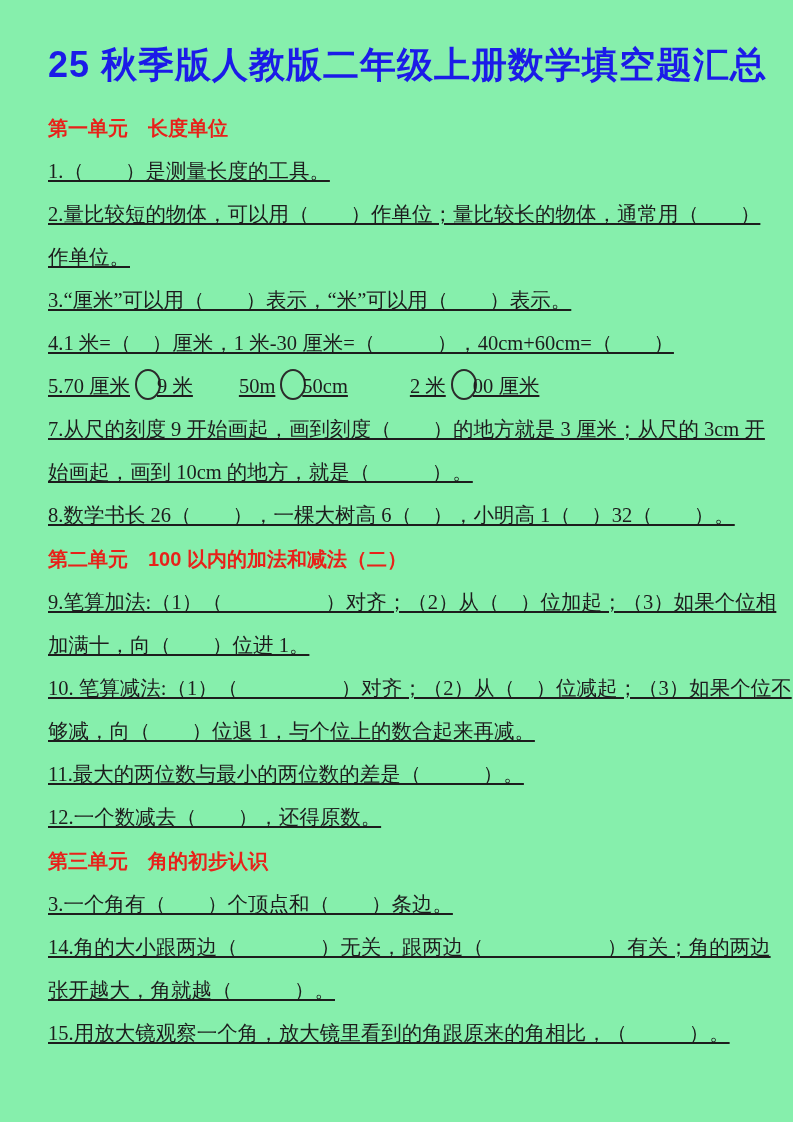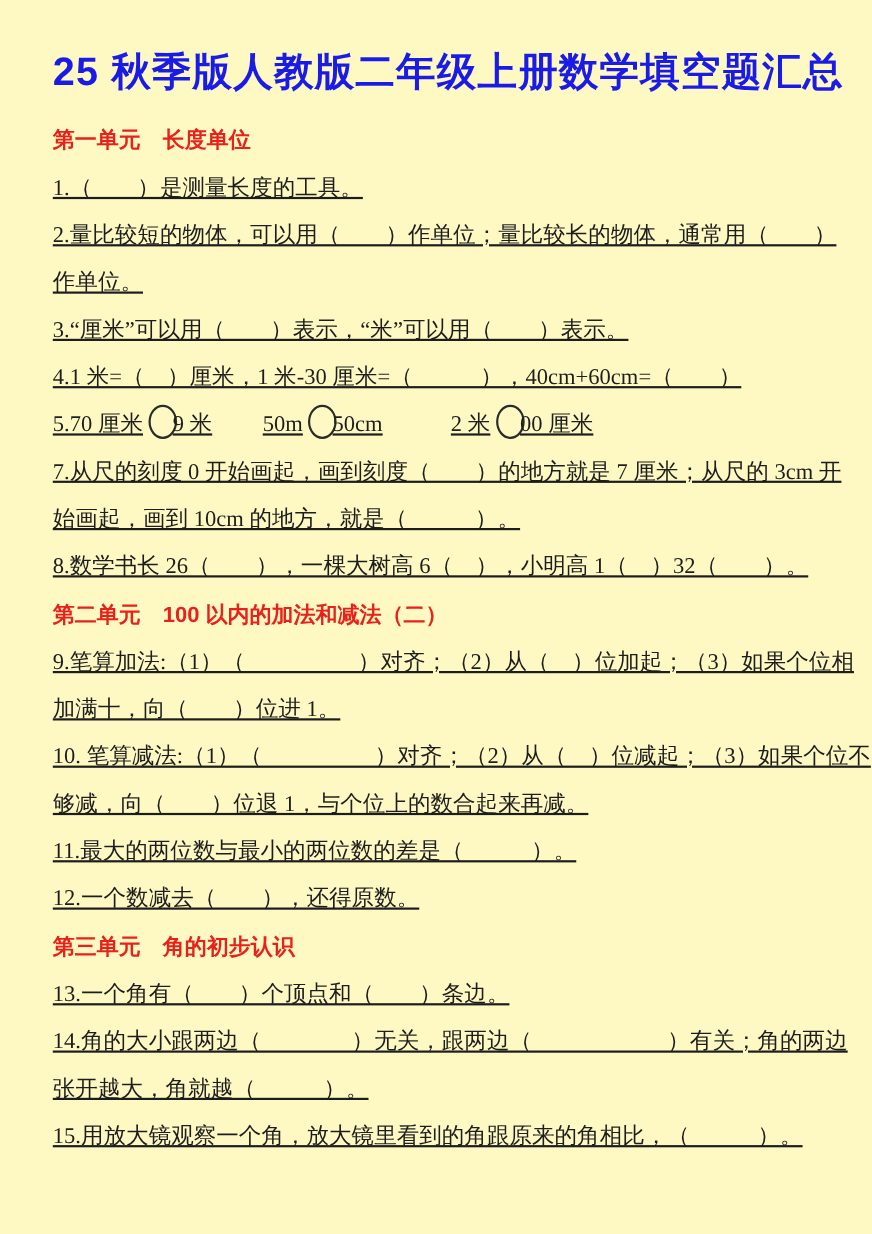--- a/index.html
+++ b/index.html
@@ -5,21 +5,21 @@
   html, body {
     margin: 0;
     padding: 0;
     background: #ffffff;
   }
   .page {
     position: relative;
     width: 793px;
     height: 1122px;
     box-sizing: border-box;
-    background: #fef9c3;
+    background: #86efac;
     padding: 40px 44px 0 48px;
     overflow: hidden;
     font-family: "Liberation Serif", "DejaVu Serif", serif;
     color: #1d1d1d;
   }
   .title {
     margin: 0 0 16px 0;
     font-family: "Liberation Sans", "DejaVu Sans", sans-serif;
     font-size: 36px;
     line-height: 50px;
@@ -79,21 +79,21 @@
     </div>
     <div class="q">
       <div class="q-line">4.1 米=（　）厘米，1 米-30 厘米=（　　　），40cm+60cm=（　　）</div>
     </div>
     <div class="q">
       <div class="q-line">
         <span>5.70 厘米</span><span class="cmp-circle"></span><span>9 米</span><span class="gap-a"></span><span>50m</span><span class="cmp-circle"></span><span>50cm</span><span class="gap-b"></span><span>2 米</span><span class="cmp-circle"></span><span>00 厘米</span>
       </div>
     </div>
     <div class="q">
-      <div class="q-line">7.从尺的刻度 0 开始画起，画到刻度（　　）的地方就是 7 厘米；从尺的 3cm 开</div>
+      <div class="q-line">7.从尺的刻度 9 开始画起，画到刻度（　　）的地方就是 3 厘米；从尺的 3cm 开</div>
       <div class="q-line">始画起，画到 10cm 的地方，就是（　　　）。</div>
     </div>
     <div class="q">
       <div class="q-line">8.数学书长 26（　　），一棵大树高 6（　），小明高 1（　）32（　　）。</div>
     </div>
   </section>
 
   <section>
     <h2 class="sec-head">第二单元　100 以内的加法和减法（二）</h2>
     <div class="q">
@@ -108,21 +108,21 @@
       <div class="q-line">11.最大的两位数与最小的两位数的差是（　　　）。</div>
     </div>
     <div class="q">
       <div class="q-line">12.一个数减去（　　），还得原数。</div>
     </div>
   </section>
 
   <section>
     <h2 class="sec-head">第三单元　角的初步认识</h2>
     <div class="q">
-      <div class="q-line">13.一个角有（　　）个顶点和（　　）条边。</div>
+      <div class="q-line">3.一个角有（　　）个顶点和（　　）条边。</div>
     </div>
     <div class="q">
       <div class="q-line">14.角的大小跟两边（　　　　）无关，跟两边（　　　　　　）有关；角的两边</div>
       <div class="q-line">张开越大，角就越（　　　）。</div>
     </div>
     <div class="q">
       <div class="q-line">15.用放大镜观察一个角，放大镜里看到的角跟原来的角相比，（　　　）。</div>
     </div>
   </section>
 

